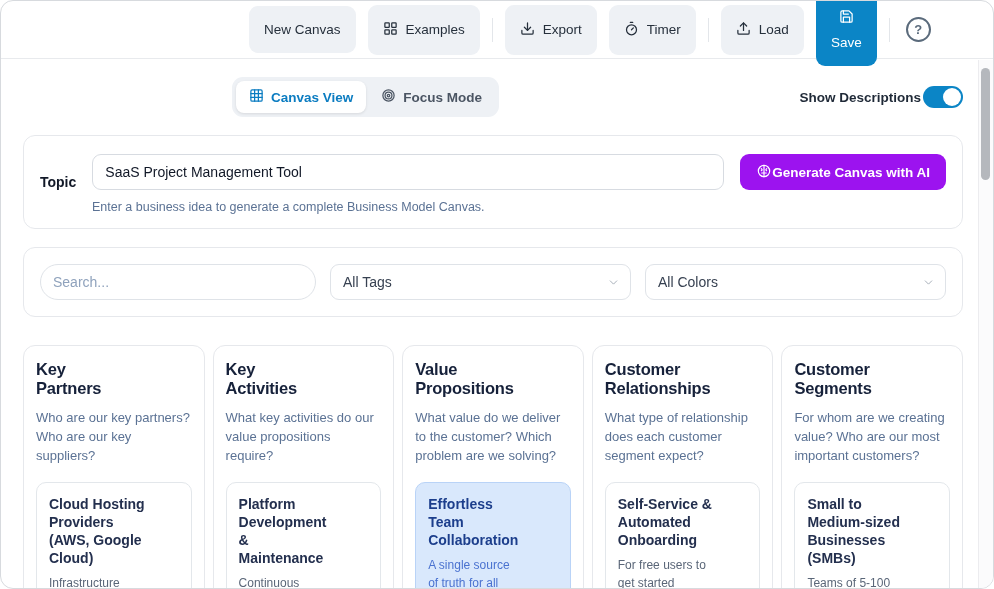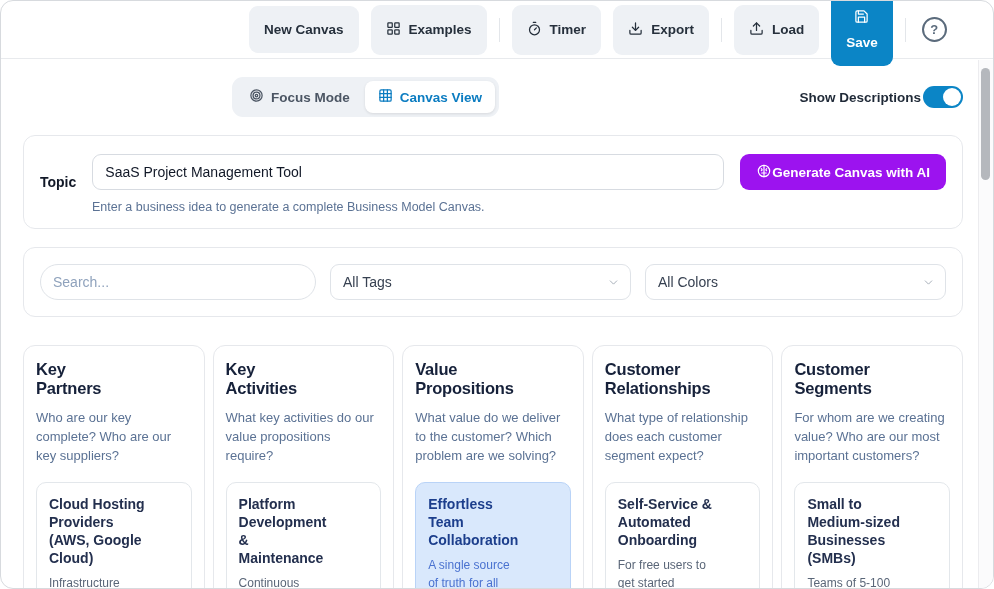--- a/index.html
+++ b/index.html
@@ -1,19 +1,19 @@
 <!DOCTYPE html>
 <html><head>
 <meta charset="utf-8">
 <style>
   html,body{margin:0;padding:0;background:#fff;font-family:"Liberation Sans",sans-serif;}
   .window{position:relative;width:992px;height:587px;border:1px solid #d7dade;border-radius:13px;overflow:hidden;background:#fff;}
   
   .topbar{height:58px;display:flex;align-items:center;gap:12px;border-bottom:1px solid #e8eaed;padding-left:248px;box-sizing:border-box;}
-  .tbtn{display:inline-flex;align-items:center;gap:8px;padding:16px 15px;background:#eef1f5;border:none;border-radius:9px;font-family:inherit;font-size:13.5px;font-weight:700;color:#26303c;cursor:pointer;white-space:nowrap;}
+  .tbtn{display:inline-flex;align-items:center;gap:8px;padding:16px 15px;background:#eef1f5;border:none;border-radius:9px;font-family:inherit;font-size:13.5px;font-weight:400;color:#26303c;cursor:pointer;white-space:nowrap;}
   .tbtn svg{width:15px;height:15px;stroke:#26303c;fill:none;stroke-width:2;stroke-linecap:round;stroke-linejoin:round;}
   .tbtn.primary{background:#0b85c6;color:#fff;flex-direction:column;}
   .tbtn.primary svg{stroke:#fff;}
   .tdivider{width:1px;height:24px;background:#e3e6ea;}
   .help-circle{width:21px;height:21px;border:2px solid #5b6b7c;border-radius:50%;display:flex;align-items:center;justify-content:center;font-size:13px;font-weight:700;color:#5b6b7c;cursor:pointer;margin-left:4px;}
   
   .tabs-row{display:flex;align-items:center;margin:18px 30px 0 22px;}
   .tab-group{display:inline-flex;align-items:center;gap:2px;background:#eef1f5;border-radius:11px;padding:4px;margin-left:209px;}
   .tab{display:inline-flex;align-items:center;gap:7px;padding:7px 13px;border-radius:8px;font-size:13.5px;font-weight:700;color:#4b5563;cursor:pointer;white-space:nowrap;}
   .tab svg{width:15px;height:15px;stroke:#4b5563;fill:none;stroke-width:2;stroke-linecap:round;stroke-linejoin:round;}
@@ -67,34 +67,34 @@
             <rect x="3" y="3" width="7" height="7" rx="1"></rect>
             <rect x="14" y="3" width="7" height="7" rx="1"></rect>
             <rect x="3" y="14" width="7" height="7" rx="1"></rect>
             <rect x="14" y="14" width="7" height="7" rx="1"></rect>
           </svg></span>
       <span>Examples</span>
     </button>
     <div class="tdivider"></div>
     <button class="tbtn">
       <span><svg viewBox="0 0 24 24" width="15" height="15">
+            <path d="M21 15v4a2 2 0 0 1-2 2H5a2 2 0 0 1-2-2v-4"></path>
+            <polyline points="7 10 12 15 17 10"></polyline>
+            <line x1="12" y1="15" x2="12" y2="3"></line>
+          </svg></span>
+      <span>Export</span>
+    </button>
+    <button class="tbtn">
+      <span><svg viewBox="0 0 24 24" width="15" height="15">
             <line x1="10" y1="2" x2="14" y2="2"></line>
             <line x1="12" y1="14" x2="15" y2="11"></line>
             <circle cx="12" cy="14" r="8"></circle>
           </svg></span>
       <span>Timer</span>
     </button>
-    <button class="tbtn">
-      <span><svg viewBox="0 0 24 24" width="15" height="15">
-            <path d="M21 15v4a2 2 0 0 1-2 2H5a2 2 0 0 1-2-2v-4"></path>
-            <polyline points="7 10 12 15 17 10"></polyline>
-            <line x1="12" y1="15" x2="12" y2="3"></line>
-          </svg></span>
-      <span>Export</span>
-    </button>
     <div class="tdivider"></div>
     <button class="tbtn">
       <span><svg viewBox="0 0 24 24" width="15" height="15">
             <path d="M21 15v4a2 2 0 0 1-2 2H5a2 2 0 0 1-2-2v-4"></path>
             <polyline points="7 8 12 3 17 8"></polyline>
             <line x1="12" y1="3" x2="12" y2="15"></line>
           </svg></span>
       <span>Load</span>
     </button>
     <button class="tbtn primary">
@@ -106,37 +106,37 @@
       <span>Save</span>
     </button>
     <div class="tdivider"></div>
     <div class="help-circle">
       <span>?</span>
     </div>
   </div>
 
   <div class="tabs-row">
     <div class="tab-group">
-      <div class="tab">
-        <span><svg viewBox="0 0 24 24" width="15" height="15">
-              <circle cx="12" cy="12" r="9"></circle>
-              <circle cx="12" cy="12" r="5.5"></circle>
-              <circle cx="12" cy="12" r="2"></circle>
-            </svg></span>
-        <span>Focus Mode</span>
-      </div>
       <div class="tab active">
         <span><svg viewBox="0 0 24 24" width="15" height="15">
               <rect x="3" y="3" width="18" height="18" rx="2"></rect>
               <line x1="3" y1="9" x2="21" y2="9"></line>
               <line x1="3" y1="15" x2="21" y2="15"></line>
               <line x1="9" y1="3" x2="9" y2="21"></line>
               <line x1="15" y1="3" x2="15" y2="21"></line>
             </svg></span>
         <span>Canvas View</span>
+      </div>
+      <div class="tab">
+        <span><svg viewBox="0 0 24 24" width="15" height="15">
+              <circle cx="12" cy="12" r="9"></circle>
+              <circle cx="12" cy="12" r="5.5"></circle>
+              <circle cx="12" cy="12" r="2"></circle>
+            </svg></span>
+        <span>Focus Mode</span>
       </div>
     </div>
     <div class="toggle-wrap">
       <span class="toggle-label">Show Descriptions</span>
       <div class="toggle">
           <div class="knob"></div>
         </div>
     </div>
   </div>
 
@@ -172,21 +172,21 @@
           <polyline points="6 9 12 15 18 9"></polyline>
         </svg>
     </div>
   </div>
 
   <div class="canvas">
 
     <div class="col">
       <div class="col-title">Key
 Partners</div>
-      <div class="col-desc">Who are our key complete? Who are our key suppliers?</div>
+      <div class="col-desc">Who are our key partners? Who are our key suppliers?</div>
       <div class="card">
         <div class="card-title">Cloud Hosting
 Providers
 (AWS, Google
 Cloud)</div>
         <div class="card-body">Infrastructure
 for hosting the
 application and</div>
       </div>
     </div>

